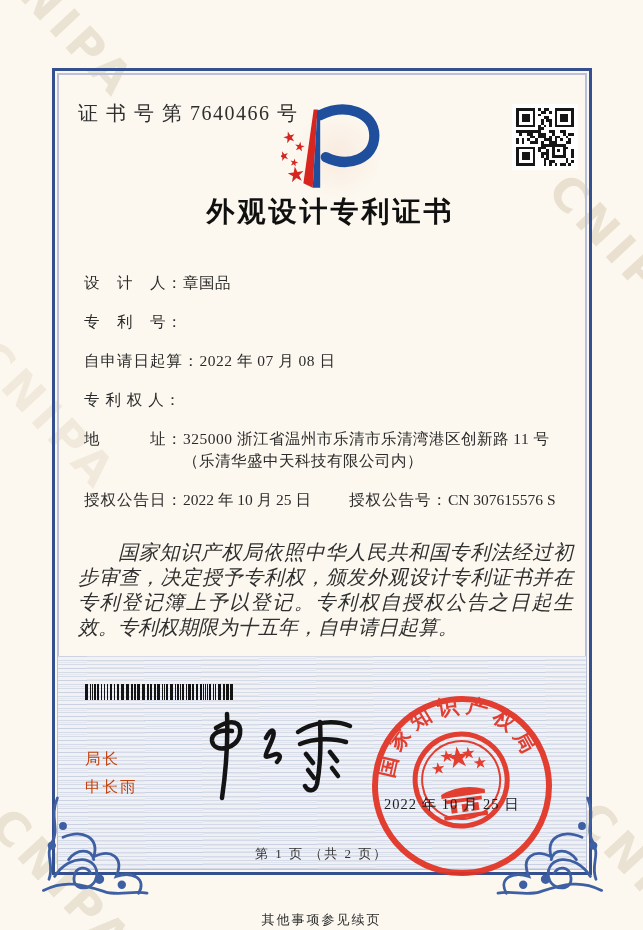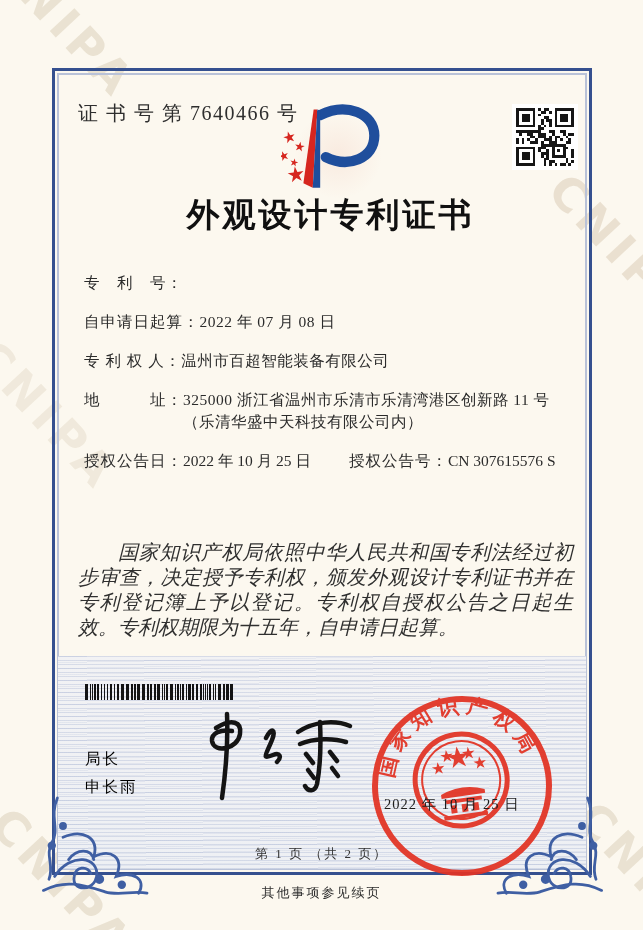--- a/index.html
+++ b/index.html
@@ -57,21 +57,21 @@
   .logo{position:absolute;left:281px;top:102px;width:112px;height:94px;}
   .qr{
     position:absolute;left:512px;top:104px;width:66px;height:66px;background:#fff;
     padding:4px;box-sizing:border-box;
   }
   .qr-grid{display:grid;grid-template-columns:repeat(21,1fr);grid-template-rows:repeat(21,1fr);width:58px;height:58px;}
   .qr-grid i{display:block;}
   .qr-grid i.on{background:#161616;}
   .title{
     position:absolute;left:0;right:0;top:193px;text-align:center;
-    font-size:33px;font-weight:bold;letter-spacing:3px;color:#101010;margin-left:18px;
+    font-size:28px;font-weight:bold;letter-spacing:3px;color:#101010;margin-left:18px;
   }
 
   
   .fields{position:absolute;left:84px;right:72px;top:272px;font-size:15.5px;color:#2b2b2b;}
   .field-row{display:flex;line-height:22px;margin-bottom:17px;}
   .flabel{flex:0 0 auto;white-space:pre;letter-spacing:1px;}
   .fvalue{flex:1 1 auto;letter-spacing:0.5px;}
   .grant-row{display:flex;line-height:22px;}
   .grant-pair{display:flex;}
   .grant-pair.second{margin-left:38px;}
@@ -86,34 +86,34 @@
 
   
   .barcode{
     position:absolute;left:85px;top:684px;width:180px;height:16px;
     display:flex;align-items:stretch;
   }
   .barcode i{background:#141414;display:block;}
   .signer{
     position:absolute;left:85px;top:745px;
     font-family:"Liberation Sans","DejaVu Sans",sans-serif;
-    font-size:15.5px;line-height:28px;color:#000000;letter-spacing:2px;
+    font-size:15.5px;line-height:28px;color:#c2410c;letter-spacing:2px;
   }
   .signature{position:absolute;left:186px;top:708px;width:178px;height:104px;}
   .seal{position:absolute;left:368px;top:692px;width:188px;height:188px;opacity:0.94;}
   .seal-date{
     position:absolute;left:384px;top:795px;font-size:14.5px;letter-spacing:1px;
     color:#1d1d1d;z-index:6;white-space:nowrap;
   }
   .page-info{
     position:absolute;left:0;right:0;top:845px;text-align:center;
     font-size:13px;letter-spacing:2px;color:#333;
   }
   .continuation{
-    position:absolute;left:0;right:0;top:884px;text-align:center;
+    position:absolute;left:0;right:0;top:911px;text-align:center;
     font-size:13px;letter-spacing:2px;color:#2e2e2e;
   }
   .z2{z-index:2;} .z3{z-index:3;} .z4{z-index:4;}
 </style>
 </head>
 <body>
 
 <div class="page">
 
   <div class="wm wm1">CNIPA</div>
@@ -617,29 +617,32 @@
         <i></i>
         <i class="on"></i>
         <i></i>
       </div>
   </div>
 
   <div class="title">外观设计专利证书</div>
 
   <div class="fields">
     <div class="field-row">
+      <span class="flabel">设　计　人：</span>
+      <span class="fvalue">章国品</span>
+    </div>
+    <div class="field-row">
       <span class="flabel">专　利　号：</span>
     </div>
     <div class="field-row">
       <span class="flabel">自申请日起算：</span>
       <span class="fvalue">2022 年 07 月 08 日</span>
     </div>
     <div class="field-row">
       <span class="flabel">专 利 权 人：</span>
-      <span class="fvalue">温州市百超智能装备有限公司</span>
     </div>
     <div class="field-row">
       <span class="flabel">地　　　址：</span>
       <span class="fvalue">325000 浙江省温州市乐清市乐清湾港区创新路 11 号（乐清华盛中天科技有限公司内）</span>
     </div>
     <div class="grant-row">
       <span class="grant-pair">
         <span class="flabel">授权公告日：</span>
         <span>2022 年 10 月 25 日</span>
       </span>

